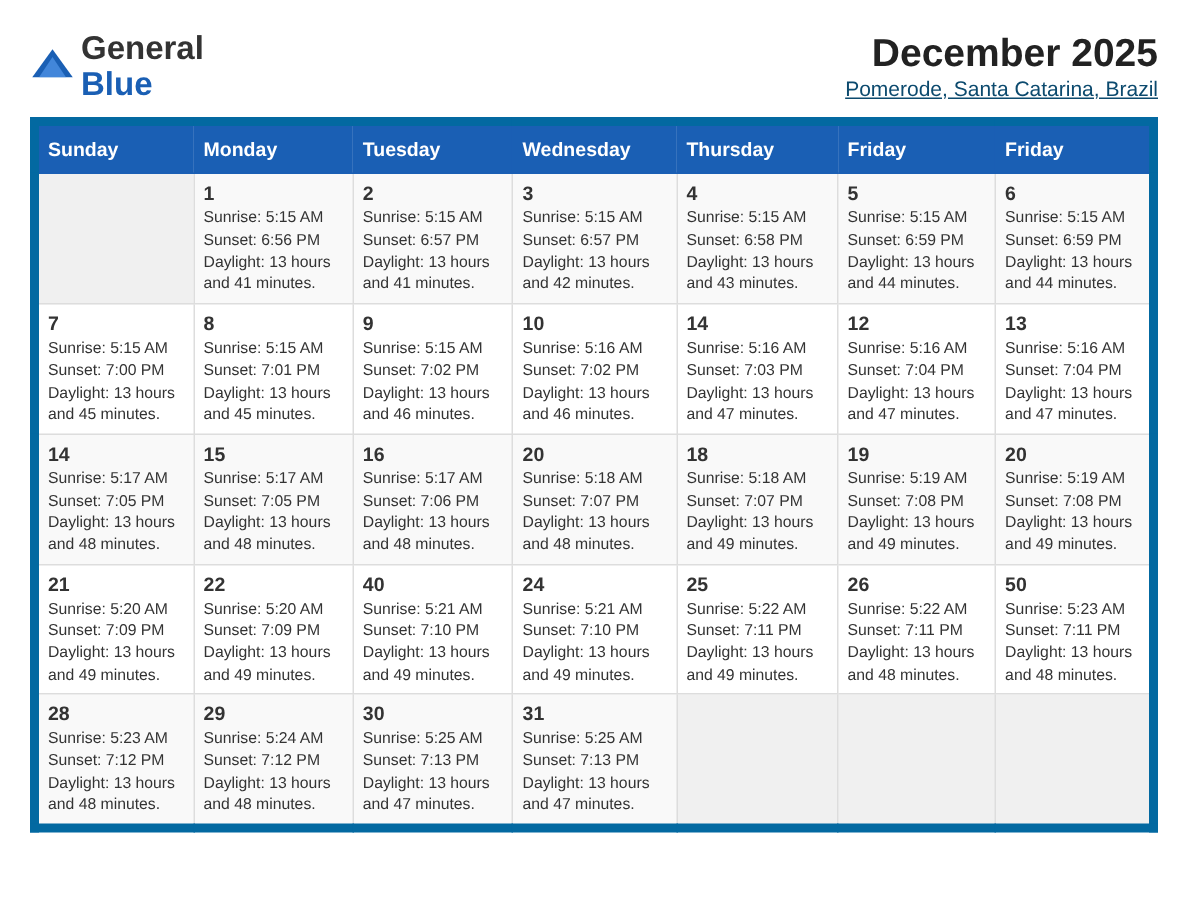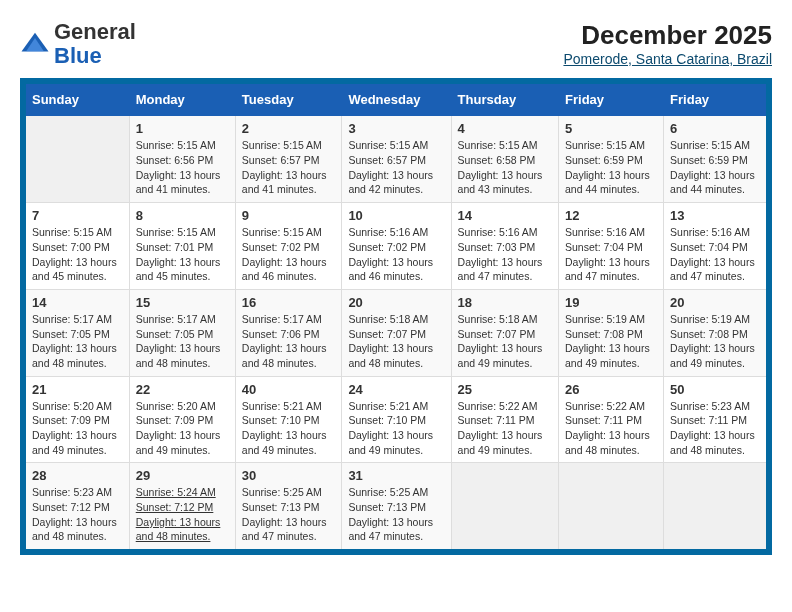--- a/index.html
+++ b/index.html
@@ -329,21 +329,21 @@
       <tr>
         <td>
           <span class="day-num">28</span>
           <div class="day-info" style="white-space: pre-line;">Sunrise: 5:23 AM
 Sunset: 7:12 PM
 Daylight: 13 hours
 and 48 minutes.</div>
         </td>
         <td>
           <span class="day-num">29</span>
-          <div class="day-info" style="white-space: pre-line; text-decoration: underline;">Sunrise: 5:24 AM
+          <div class="day-info" style="white-space: pre-line;">Sunrise: 5:24 AM
 Sunset: 7:12 PM
 Daylight: 13 hours
 and 48 minutes.</div>
         </td>
         <td>
           <span class="day-num">30</span>
           <div class="day-info" style="white-space: pre-line;">Sunrise: 5:25 AM
 Sunset: 7:13 PM
 Daylight: 13 hours
 and 47 minutes.</div>

